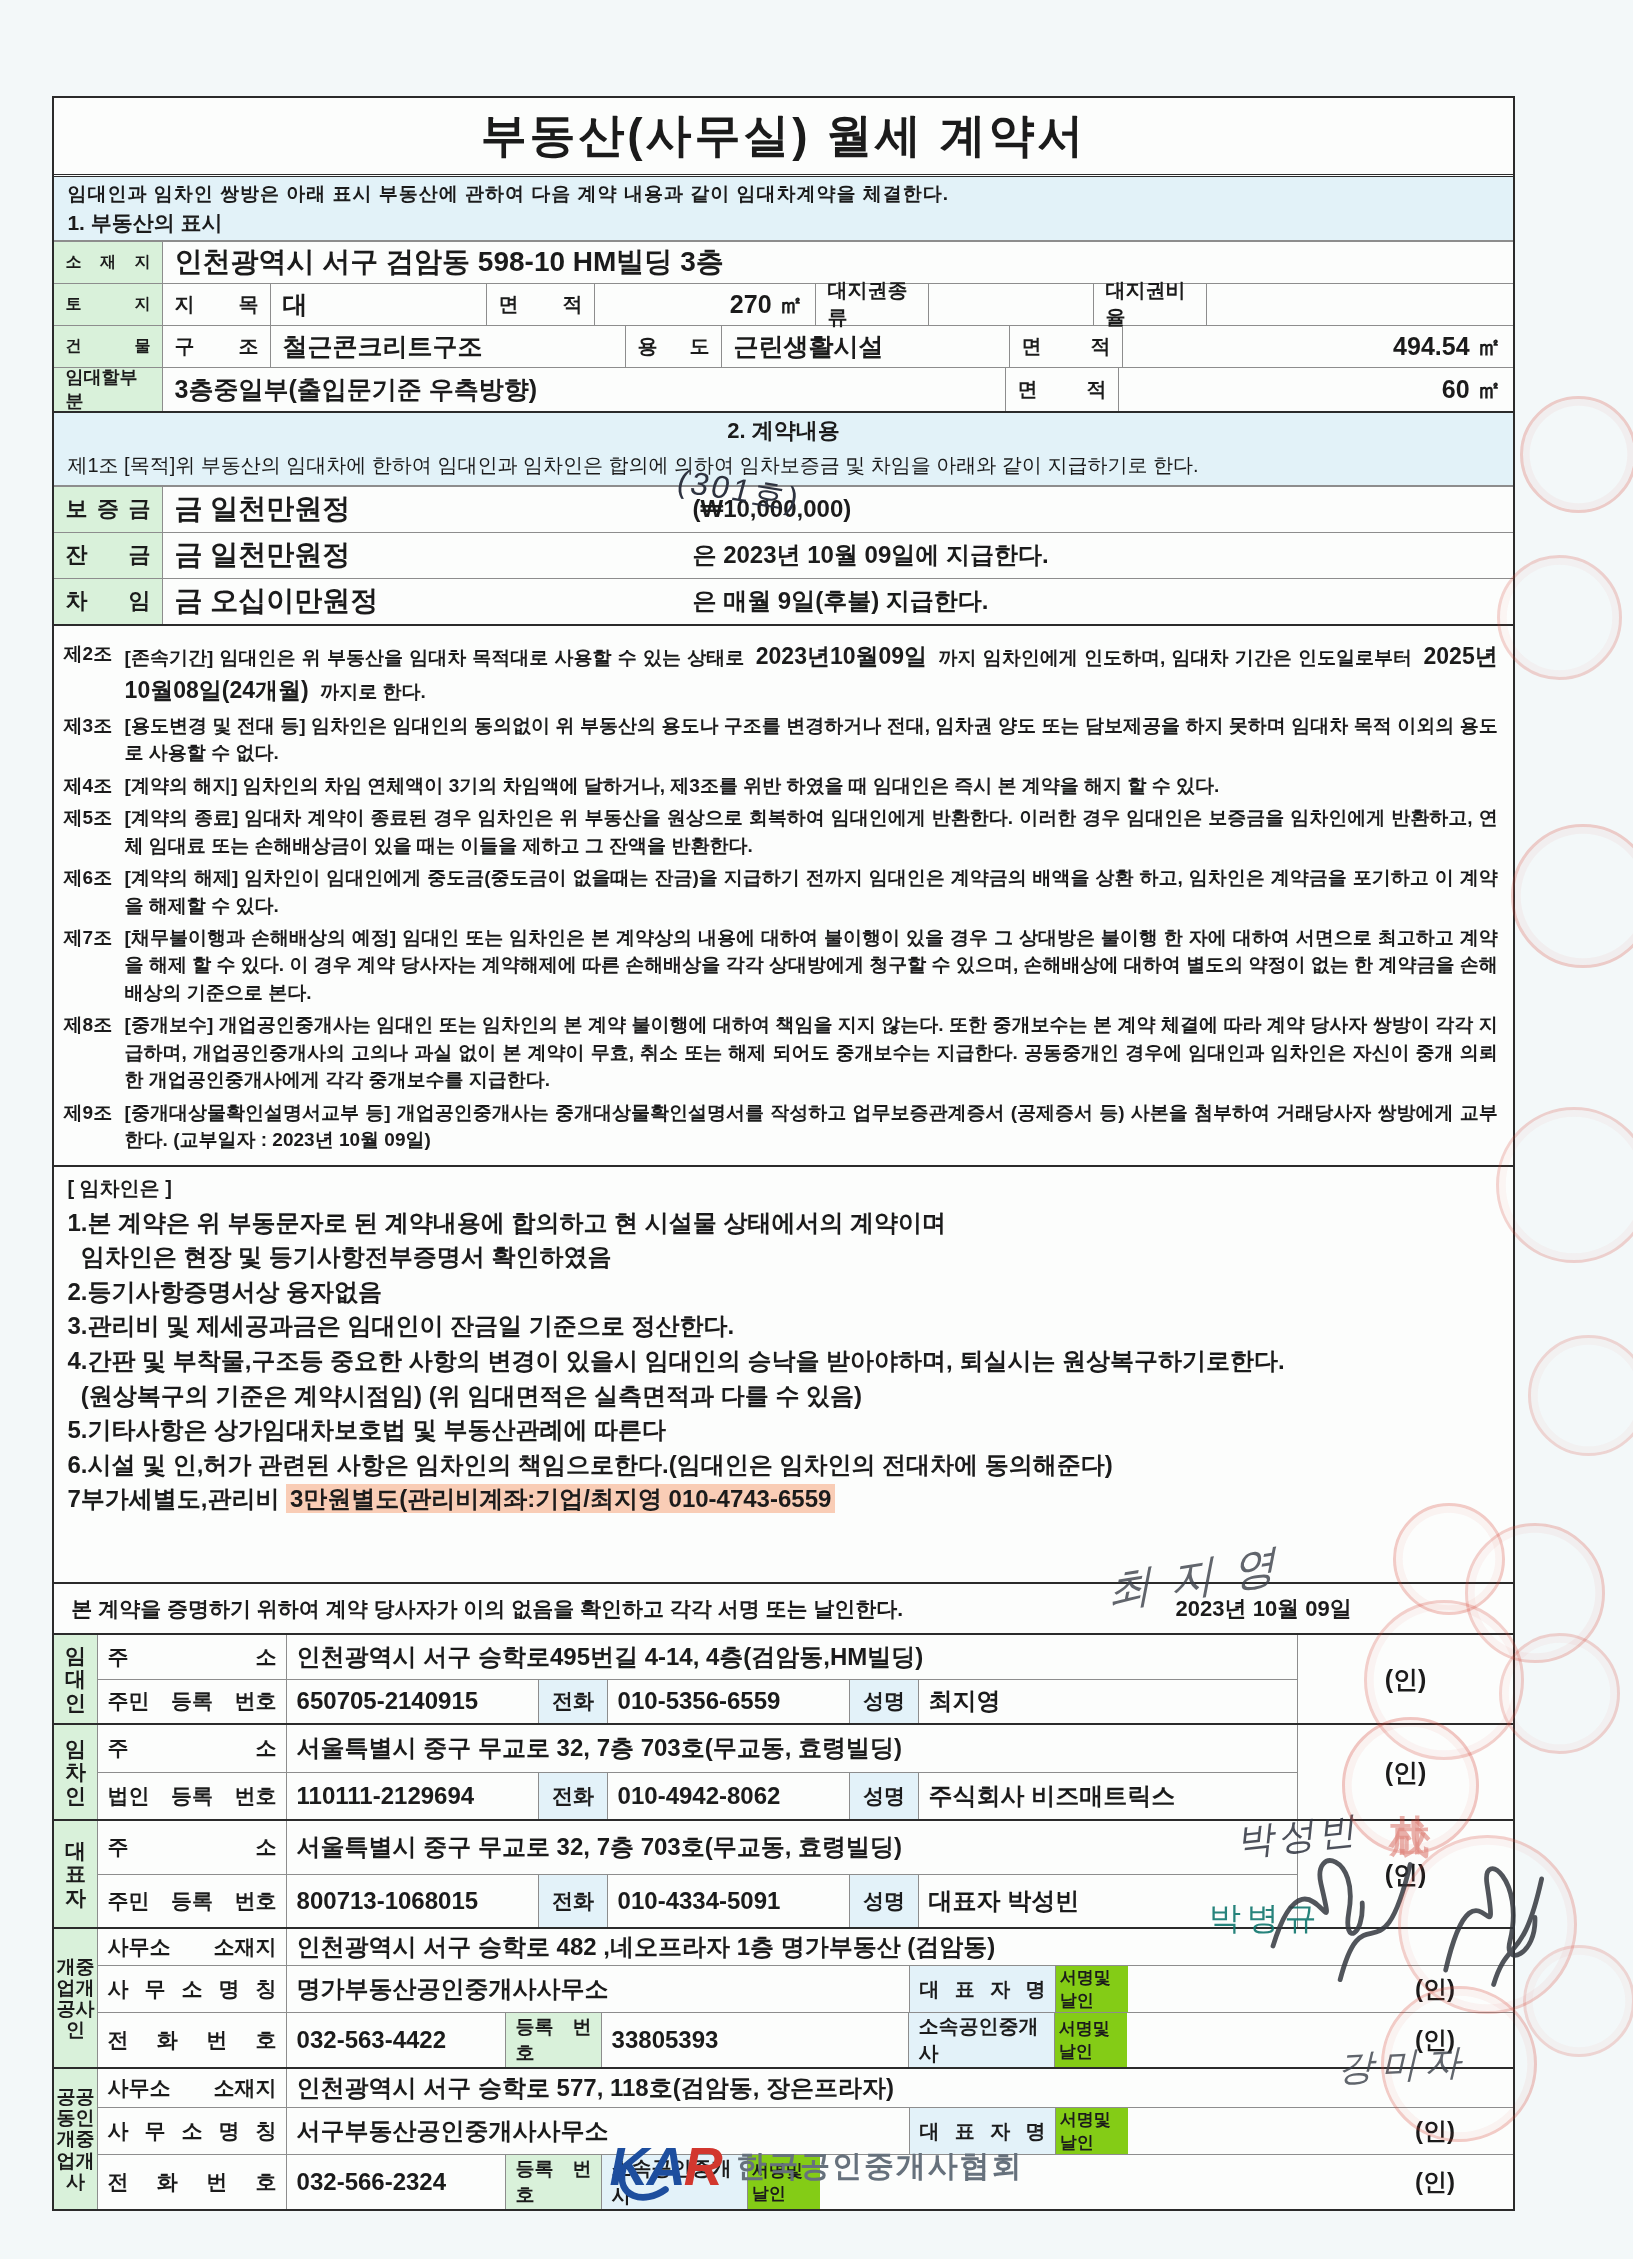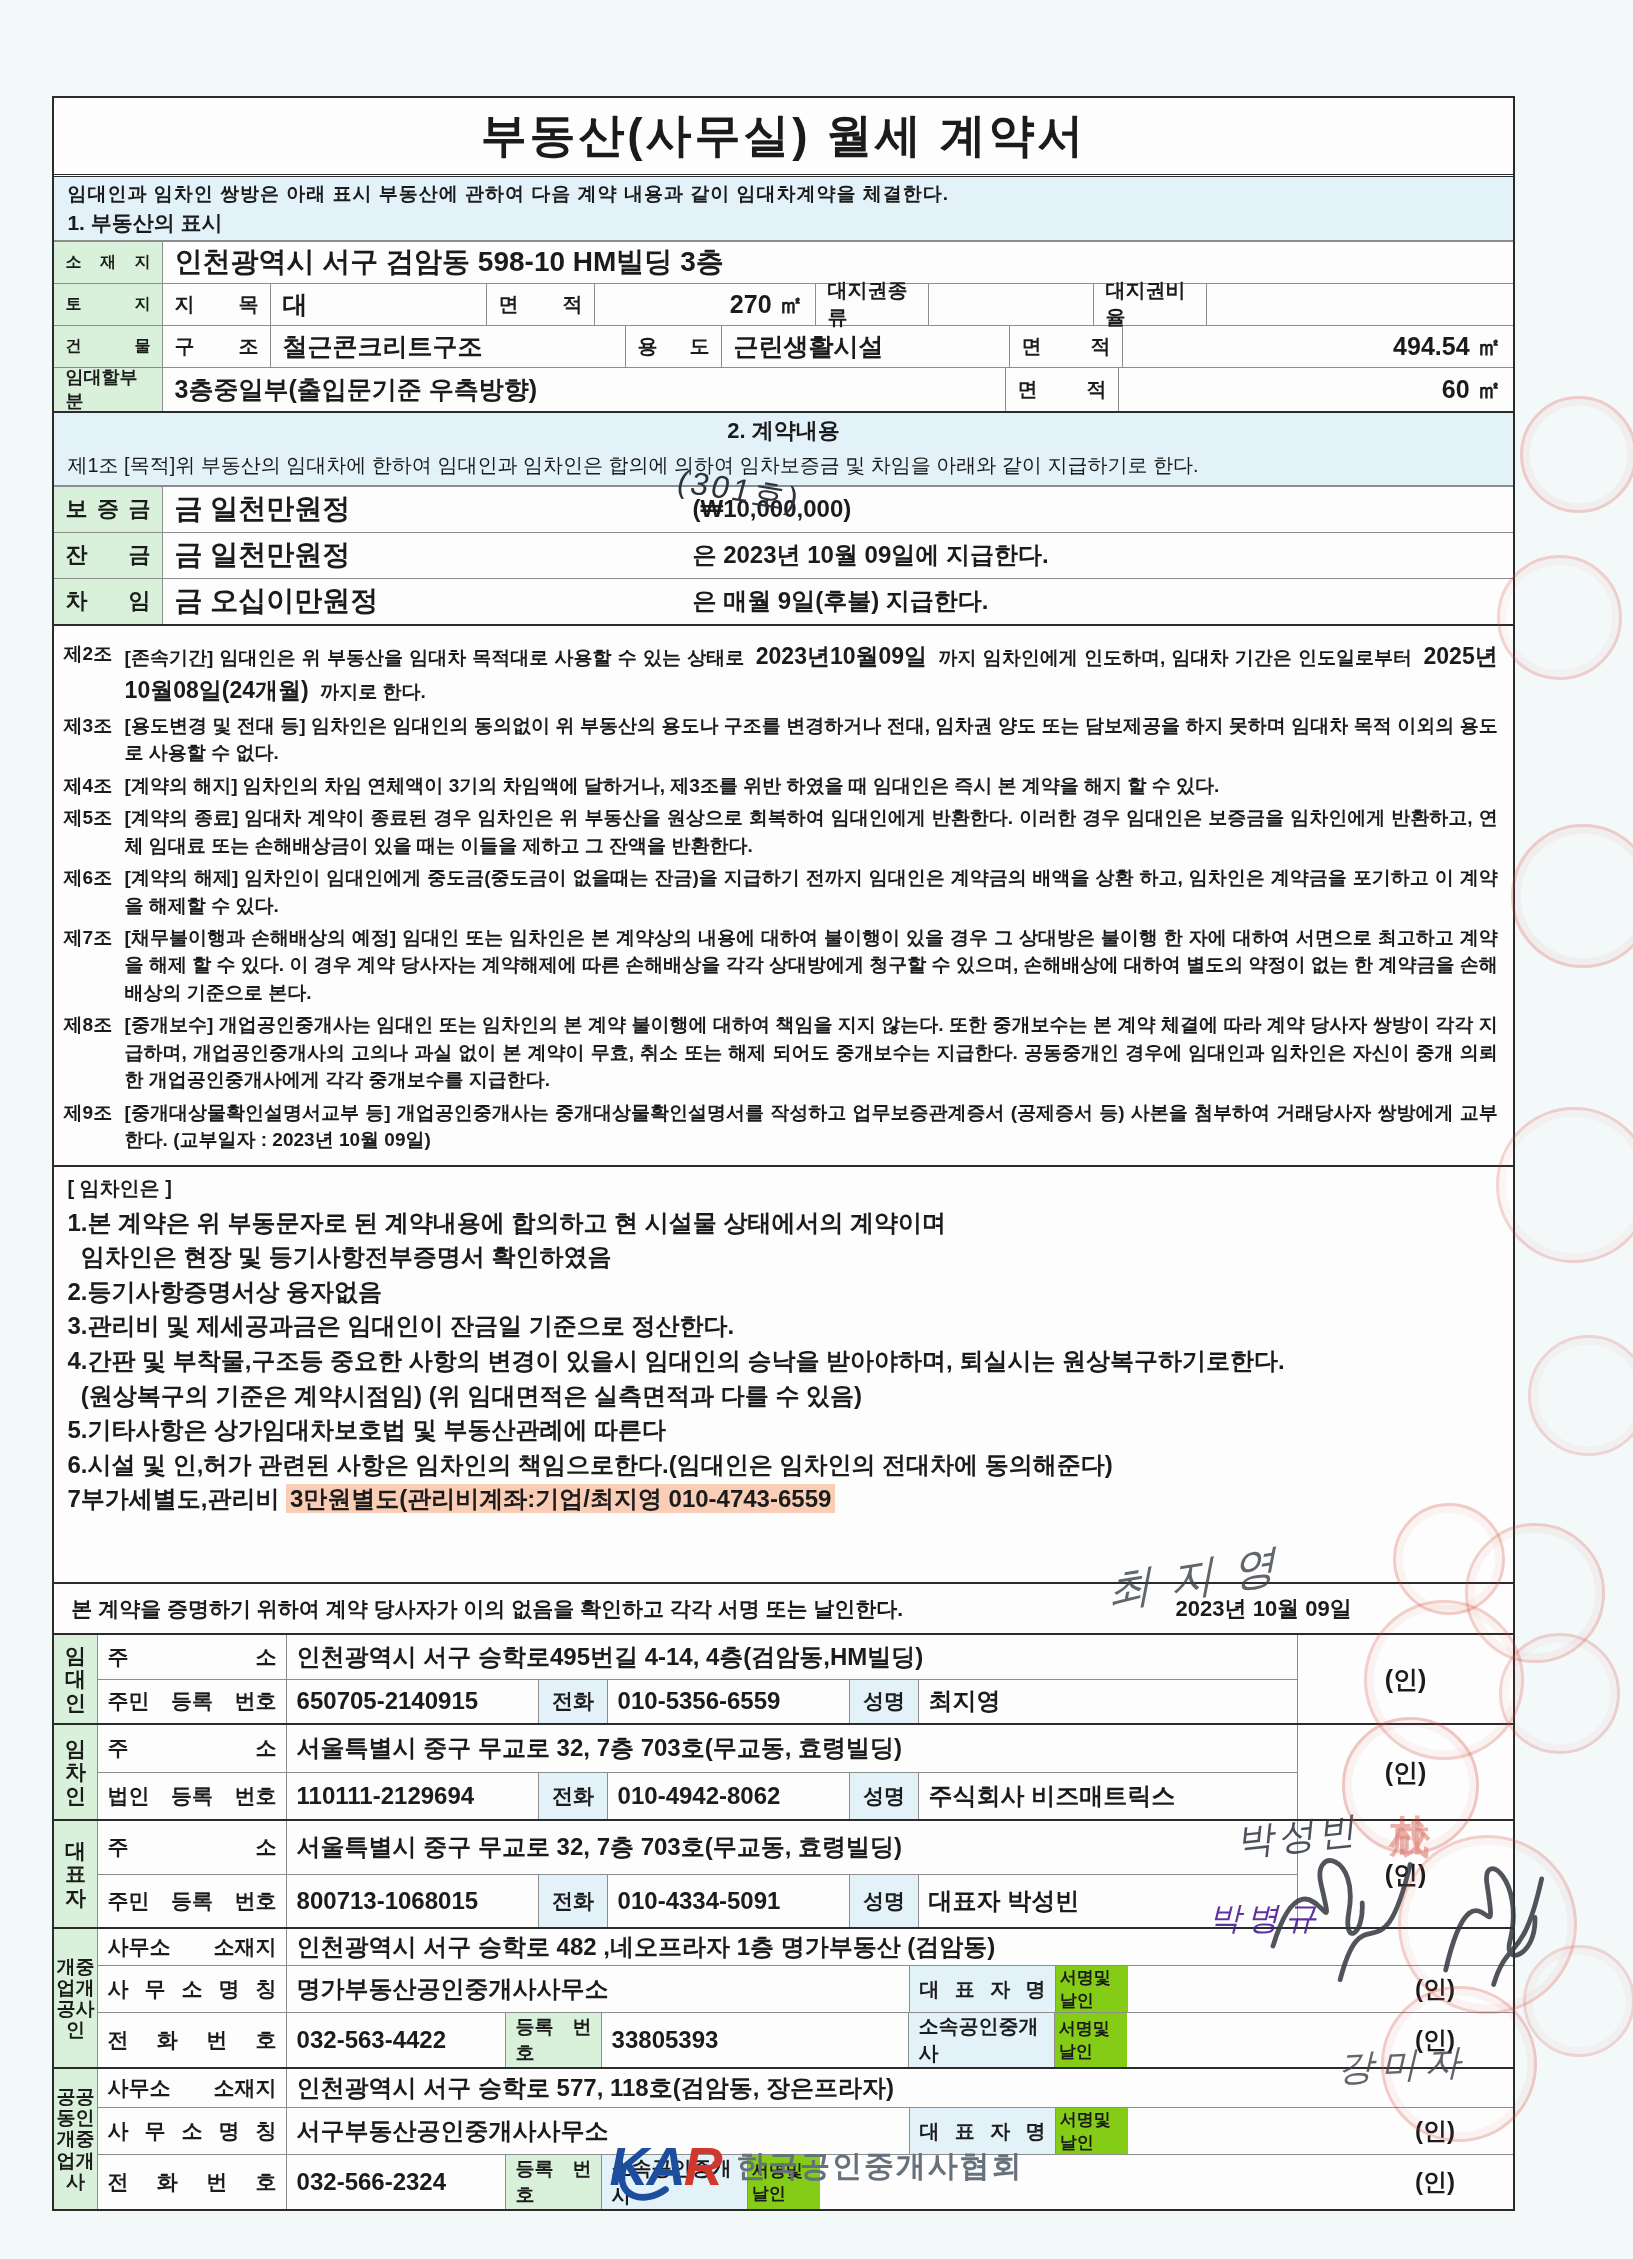--- a/index.html
+++ b/index.html
@@ -100,21 +100,21 @@
   .kar .r{color:#d2372e;}
   .kar svg{position:absolute;left:-3.8px;bottom:-11.5px;}
   .org{font-size:30px;font-weight:700;color:#66717c;letter-spacing:1.9px;}
 
   
   .hand{position:absolute;font-weight:400;color:#2e3340;}
   .hand-room{left:677px;top:469px;font-size:32px;transform:rotate(9deg) skewX(-6deg);letter-spacing:2.9px;}
   .sig-landlord{left:1110px;top:1547px;font-size:44px;color:#3b4049;opacity:.8;transform:rotate(-9deg) skewX(-20deg);letter-spacing:19px;}
   .sig-ceo{left:1239px;top:1811px;font-size:37px;color:#2f3440;opacity:.85;transform:rotate(-6deg) skewX(-12deg);letter-spacing:3.8px;}
   .sig-broker2{left:1340px;top:2041px;font-size:36px;color:#3a4049;opacity:.8;transform:rotate(-3deg) skewX(-16deg);letter-spacing:7.7px;}
-  .sig-broker1-printed{left:1209px;top:1897px;font-size:32px;color:#4c1d95;opacity:.9;letter-spacing:5.8px;font-style:italic;}
+  .sig-broker1-printed{left:1209px;top:1897px;font-size:32px;color:#0f766e;opacity:.9;letter-spacing:5.8px;}
   .scribble{position:absolute;}
   .stamp{position:absolute;border-radius:50%;border:3.8px solid rgba(214,69,55,.5);
          box-shadow:inset 0 0 0 6.7px rgba(214,69,55,.10);display:flex;align-items:center;justify-content:center;}
   .stamp .schars{color:rgba(205,55,42,.65);font-weight:800;writing-mode:vertical-rl;font-size:40px;letter-spacing:3.8px;}
 </style>
 </head>
 <body>
 
 <div class="page">
   <div class="doc">

